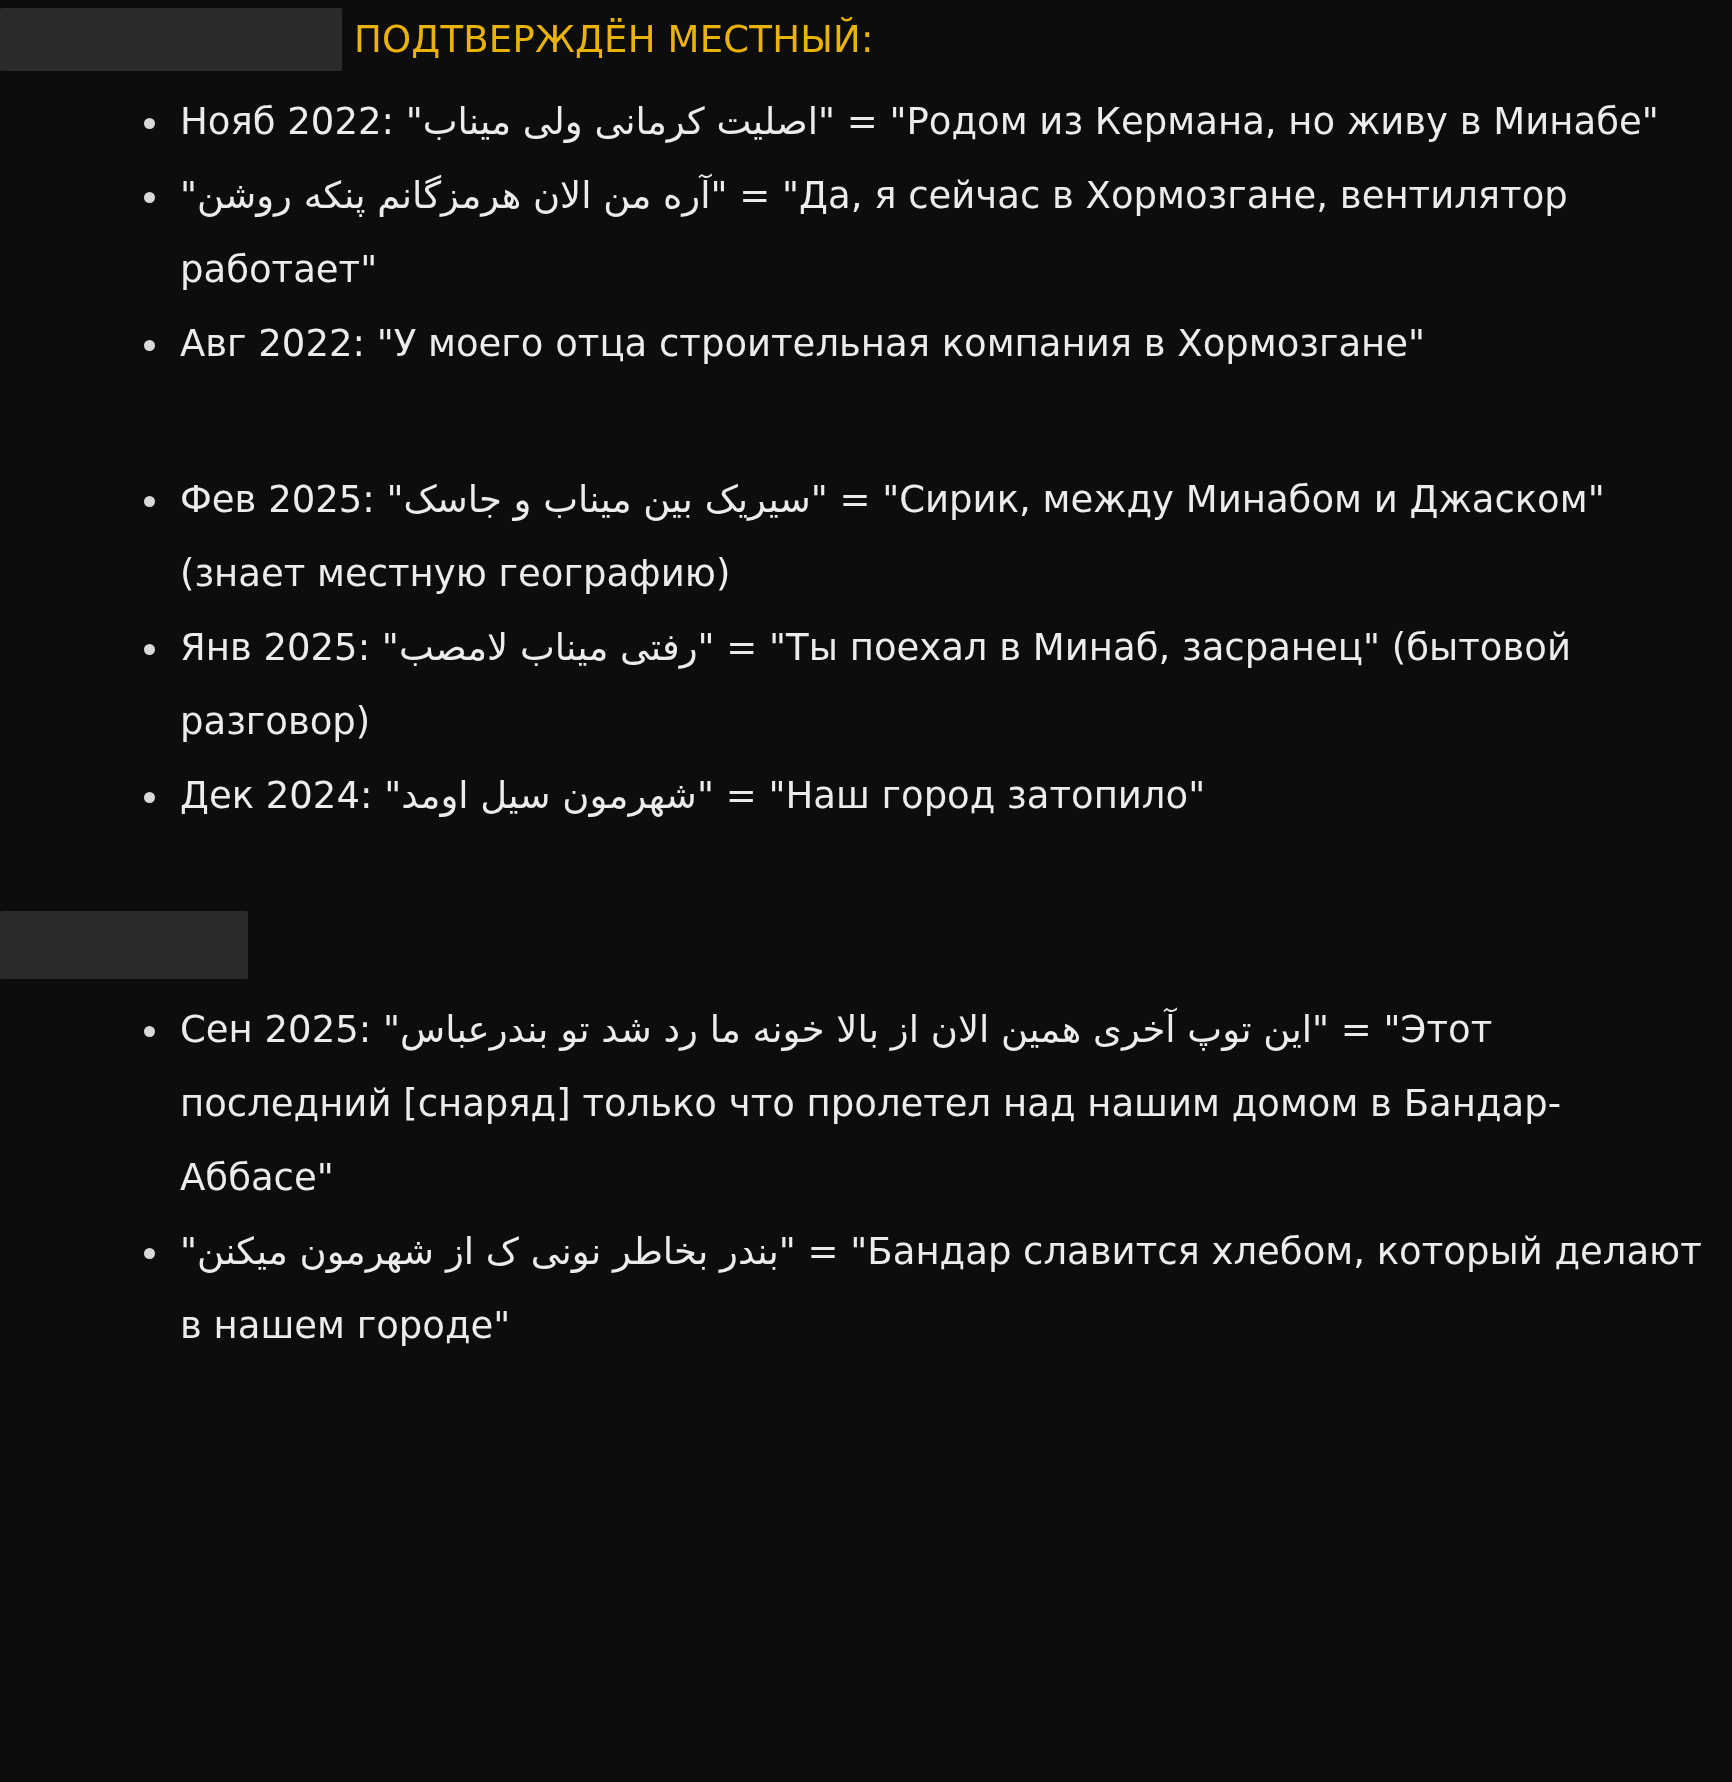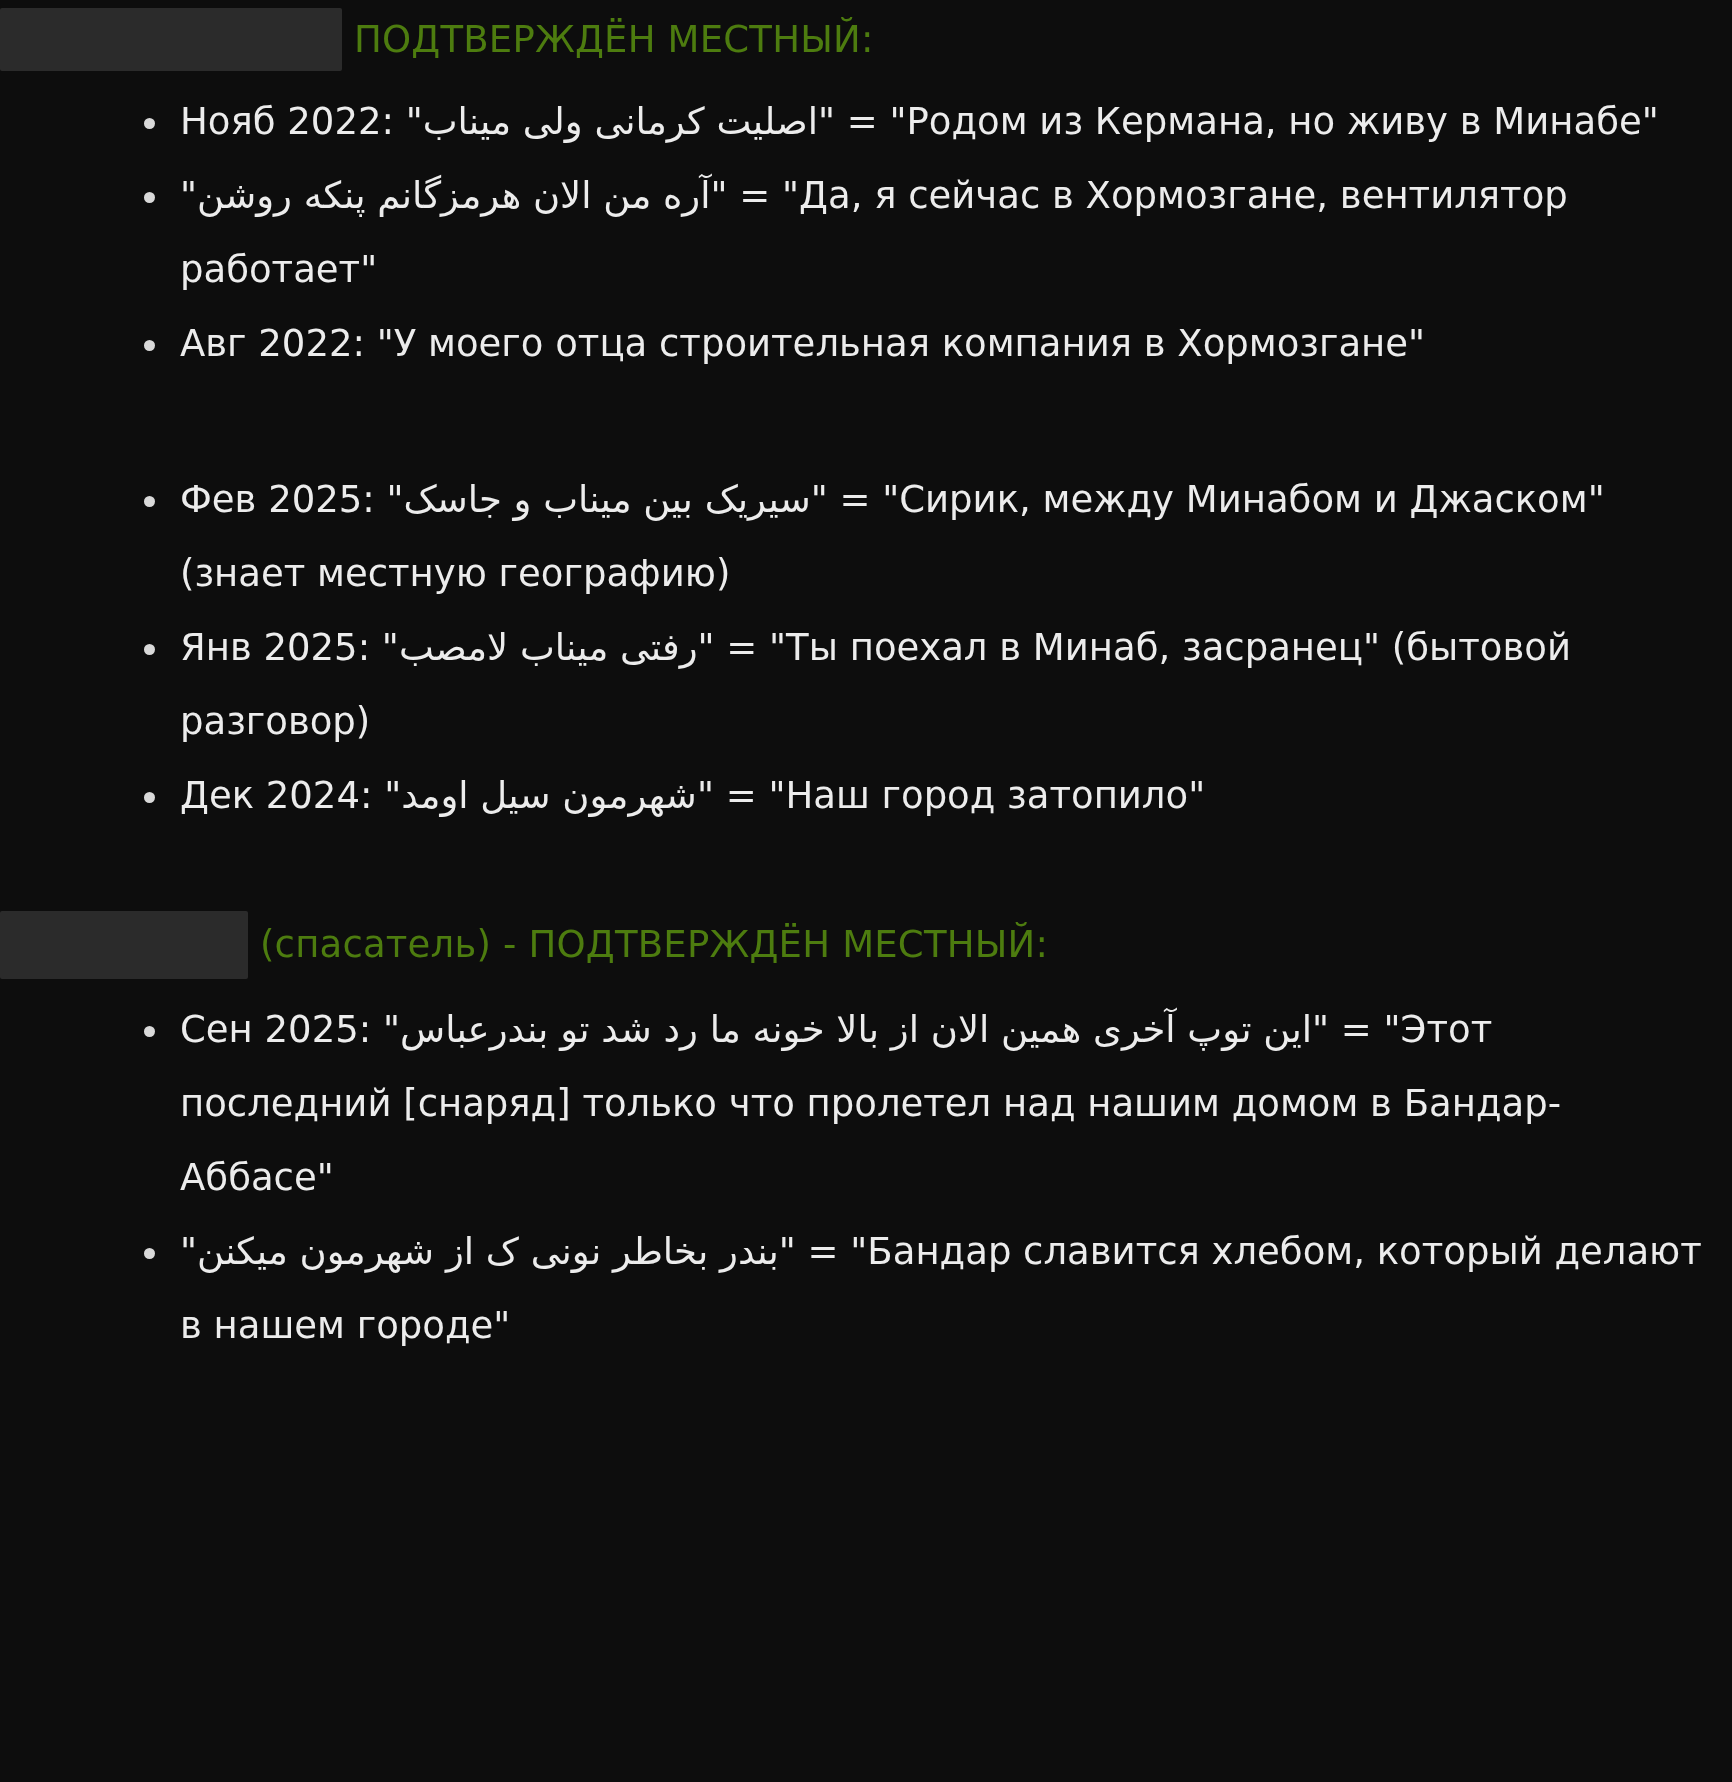--- a/index.html
+++ b/index.html
@@ -35,21 +35,21 @@
     margin-right: 18px;
     padding-top: 8px;
   }
   .section {
     margin-bottom: 4px;
   }
   .section-heading {
     font-size: 37px;
     line-height: 56px;
     letter-spacing: 0.2px;
-    color: #4d7c0f;
+    color: #eab308;
     display: flex;
     align-items: center;
     flex-wrap: nowrap;
     white-space: pre;
     margin: 0 0 14px 0;
   }
   .redaction {
     display: inline-block;
     background: #2b2b2b;
     border-radius: 2px;
@@ -118,21 +118,20 @@
         <li>Янв 2025: "رفتی میناب لامصب" = "Ты поехал в Минаб, засранец" (бытовой разговор)</li>
         <li>Дек 2024: "شهرمون سیل اومد" = "Наш город затопило"</li>
       </ul>
     </div>
 
     <div class="gap-small"></div>
 
     <div class="section">
       <div class="section-heading">
         <span class="redaction r3"></span>
-        <span> (спасатель) - ПОДТВЕРЖДЁН МЕСТНЫЙ:</span>
       </div>
       <ul class="bullets">
         <li>Сен 2025: "این توپ آخری همین الان از بالا خونه ما رد شد تو بندرعباس" = "Этот последний [снаряд] только что пролетел над нашим домом в Бандар-Аббасе"</li>
         <li>"بندر بخاطر نونی ک از شهرمون میکنن" = "Бандар славится хлебом, который делают в нашем городе"</li>
       </ul>
     </div>
 
   </div>
 </div>
 

